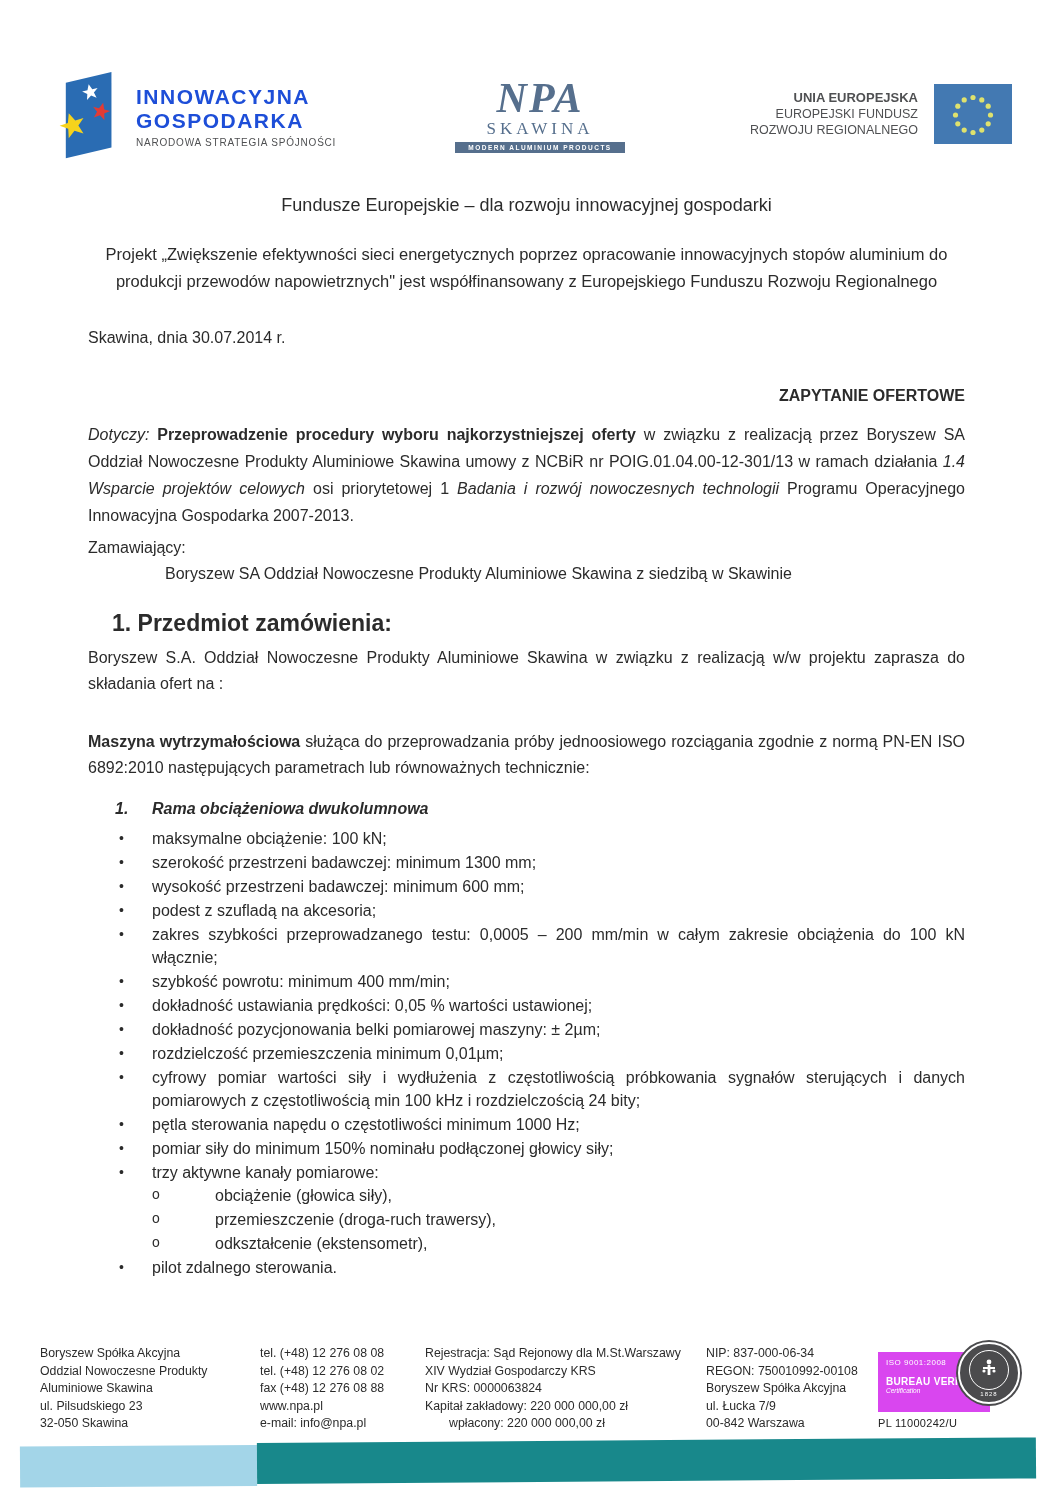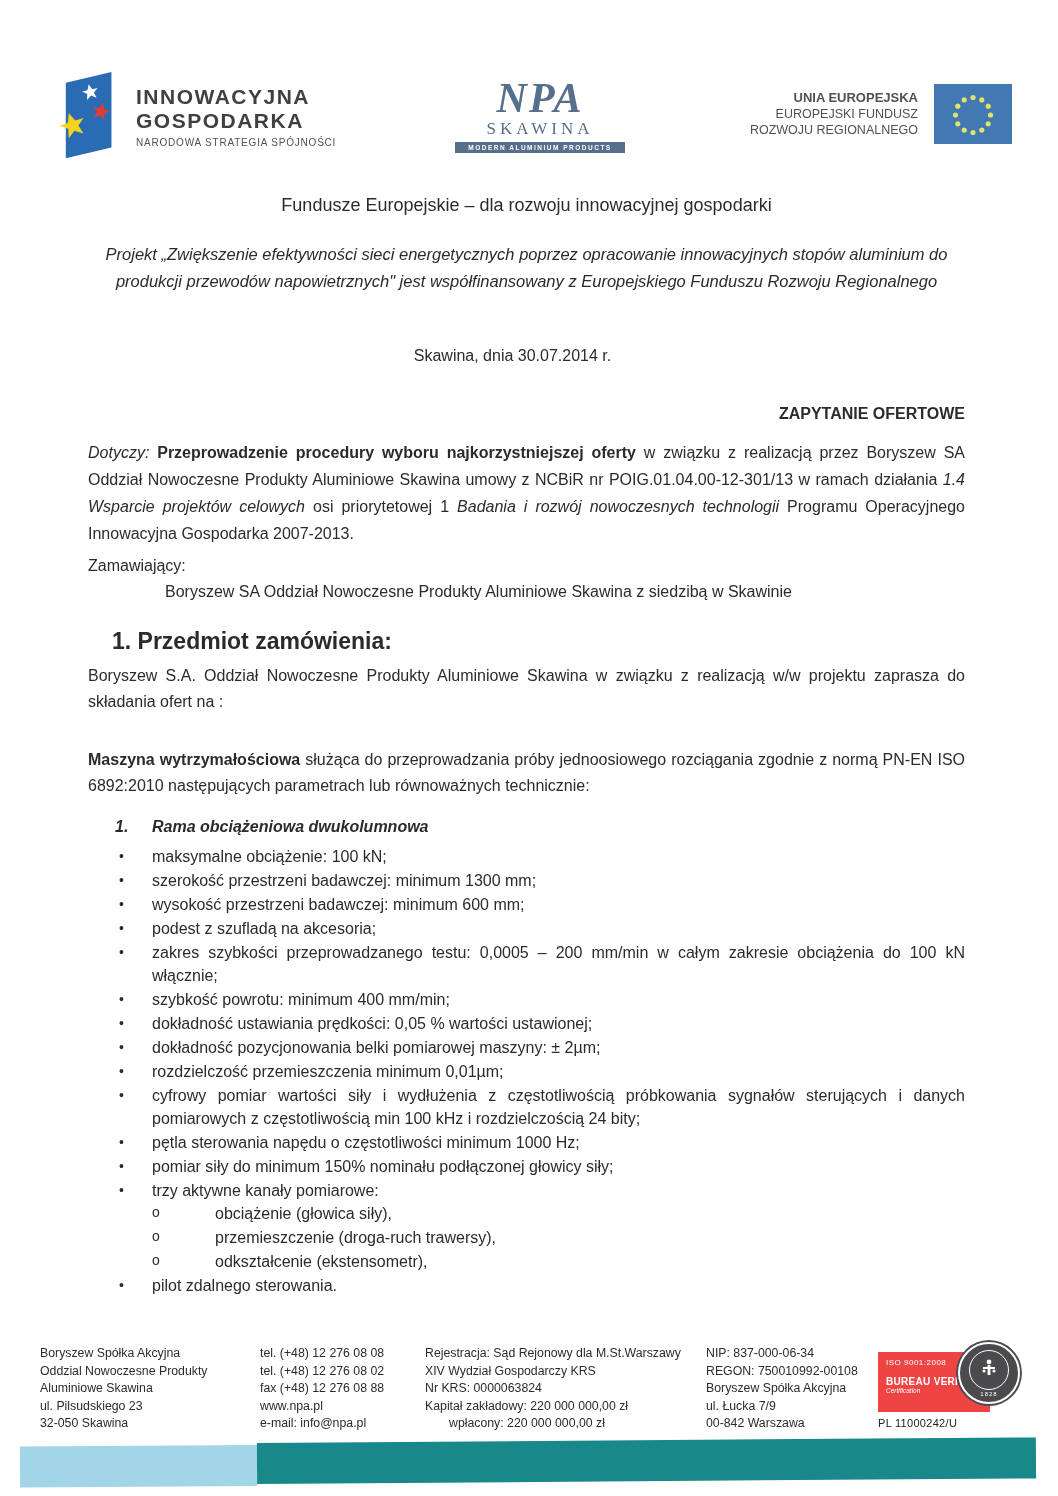--- a/index.html
+++ b/index.html
@@ -3,35 +3,35 @@
 <meta charset="utf-8">
 <style>
   html,body{margin:0;padding:0;background:#e8e8e8;}
   .page{
     position:relative;width:1058px;height:1496px;background:#ffffff;
     font-family:"Liberation Sans",sans-serif;color:#2b2b2b;overflow:hidden;
     margin:0 auto;
   }
   
   .logo-ig{position:absolute;left:50px;top:66px;display:flex;align-items:center;gap:14px;}
-  .ig-text .t1,.ig-text .t2{font-size:21px;font-weight:bold;color:#404040;letter-spacing:1.5px;line-height:24px;}
+  .ig-text .t1,.ig-text .t2{font-size:21px;font-weight:bold;color:#1d4ed8;letter-spacing:1.5px;line-height:24px;}
   .ig-text .sub{font-size:10px;color:#4f5052;letter-spacing:.8px;margin-top:4px;}
   .logo-npa{position:absolute;left:455px;top:78px;width:170px;text-align:center;color:#566f8d;}
   .npa-acronym{font-family:"Liberation Serif",serif;font-style:italic;font-weight:bold;font-size:42px;line-height:40px;letter-spacing:2px;}
   .npa-city{font-family:"Liberation Serif",serif;font-size:17px;letter-spacing:4px;line-height:22px;}
   .npa-tag{background:#566f8d;color:#fff;font-size:6.5px;font-weight:bold;letter-spacing:1.5px;padding:2px 0;margin-top:2px;}
   .logo-eu{position:absolute;right:46px;top:84px;display:flex;align-items:flex-start;gap:16px;}
   .eu-text{text-align:right;color:#4f5052;margin-top:6px;}
   .eu-text .t1{font-size:13px;font-weight:bold;line-height:16px;}
   .eu-text .t2,.eu-text .t3{font-size:12.5px;line-height:16px;}
   
   .content{position:absolute;left:88px;right:93px;top:193px;font-size:16px;}
   .doc-title{font-size:18px;font-weight:normal;text-align:center;margin:0;line-height:24px;}
-  .project{font-style:italic;text-align:center;margin:24px 10px 0 10px;line-height:27px;font-size:16.5px;}
-  .dateline{text-align:center;margin:52px 28px 0 0;}
+  .project{text-align:center;margin:24px 10px 0 10px;line-height:27px;font-size:16.5px;}
+  .dateline{text-align:left;margin:34px 28px 0 0;}
   .subject{font-size:16px;font-weight:bold;text-align:right;margin:40px 0 0 0;}
   .dotyczy{text-align:justify;margin:16px 0 0 0;line-height:27px;}
   .zamawiajacy{margin:6px 0 0 0;line-height:26px;}
   .zam-value{padding-left:77px;}
   .section-heading{font-size:23px;font-weight:bold;margin:22px 0 0 24px;line-height:28px;}
   .intro-par{text-align:justify;margin:8px 0 0 0;line-height:26px;}
   .machine-par{text-align:justify;margin:32px 0 0 0;line-height:26px;}
   .item-heading{margin:16px 0 0 0;font-weight:bold;font-style:italic;line-height:24px;display:flex;}
   .item-number{width:37px;padding-left:27px;box-sizing:content-box;}
   .spec-list{list-style:none;margin:6px 0 0 0;padding:0;}
@@ -41,21 +41,21 @@
   .sublist li{position:relative;padding-left:63px;line-height:23px;text-align:left;}
   .sublist li .smarker{position:absolute;left:0;top:-1px;font-size:14px;}
   
   .footer-col{position:absolute;top:1345px;font-size:12.3px;line-height:17.5px;color:#2b2b2b;}
   .fc0{left:40px;width:205px;}
   .fc1{left:260px;width:168px;}
   .fc2{left:425px;width:280px;}
   .fc3{left:706px;width:175px;}
   .fc2 div:last-child{padding-left:24px;}
   .bv-block{position:absolute;left:878px;top:1352px;width:160px;}
-  .bv-red{position:relative;width:112px;height:60px;background:#ef4444;color:#fff;padding:6px 8px;box-sizing:border-box;}
+  .bv-red{position:relative;width:112px;height:60px;background:#d946ef;color:#fff;padding:6px 8px;box-sizing:border-box;}
   .bv-iso{font-size:8px;letter-spacing:.5px;}
   .bv-org{font-size:10px;font-weight:bold;margin-top:9px;letter-spacing:.3px;}
   .bv-sub{font-size:6.5px;font-style:italic;}
   .bv-circle{position:absolute;left:80px;top:-10px;width:58px;height:58px;border-radius:50%;
     background:#4b4b4d;border:2px solid #ffffff;box-shadow:0 0 0 2px #4b4b4d;
     display:flex;align-items:center;justify-content:center;flex-direction:column;color:#fff;}
   .bv-circle .ring{width:38px;height:38px;border:1.5px solid #fff;border-radius:50%;display:flex;align-items:center;justify-content:center;}
   .bv-year{font-size:6px;letter-spacing:1px;margin-top:1px;}
   .bv-number{font-size:11px;color:#222;margin-top:5px;letter-spacing:.3px;}
   

